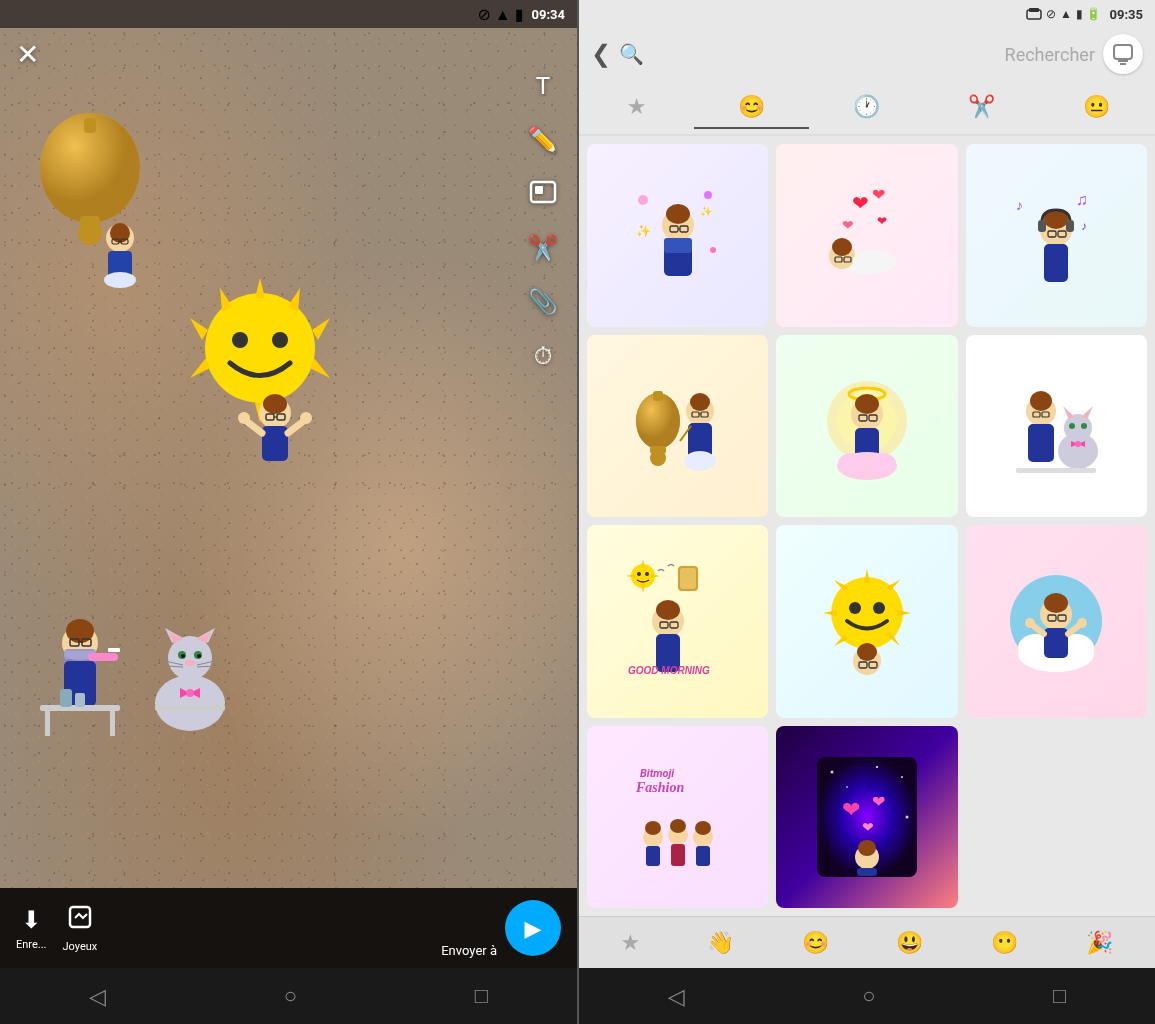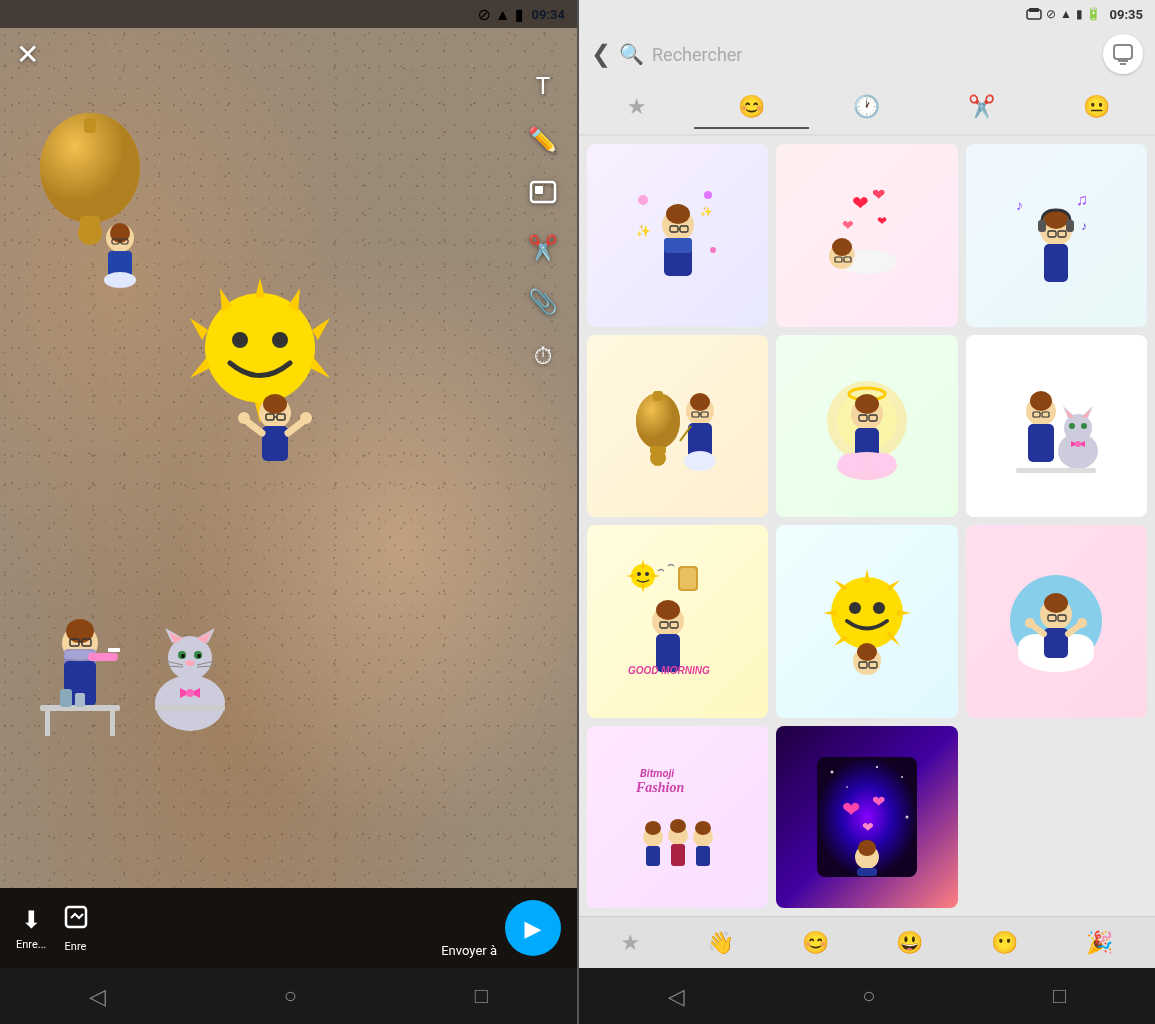--- a/index.html
+++ b/index.html
@@ -27,21 +27,21 @@
       background: rgba(0,0,0,0.5);
       display: flex;
       align-items: center;
       justify-content: flex-end;
       padding: 0 12px;
       position: relative;
       z-index: 10;
     }
 
     .status-bar-left .time {
-      color: #0f172a;
+      color: #ffffff;
       font-size: 13px;
       font-weight: bold;
       text-align: center;
     }
 
     .status-bar-left .icons {
       display: flex;
       align-items: center;
       gap: 4px;
       margin-right: 8px;
@@ -221,20 +221,21 @@
       font-size: 20px;
     }
 
     .search-input-fake {
       flex: 1;
       font-size: 18px;
       color: #aaa;
       background: transparent;
       border: none;
       outline: none;
+      text-align: right;
     }
 
     .sticker-pack-btn {
       width: 40px;
       height: 40px;
       background: white;
       border-radius: 50%;
       display: flex;
       align-items: center;
       justify-content: center;
@@ -491,21 +492,21 @@
         <span class="icon">⬇</span>
         <span>Enre...</span>
       </div>
       <div class="bottom-action">
         <span class="icon">
           <svg width="26" height="26" viewBox="0 0 26 26" fill="none">
             <rect x="3" y="3" width="20" height="20" rx="3" stroke="white" stroke-width="2.5" fill="none"></rect>
             <polyline points="8,14 12,10 16,14 20,10" stroke="white" stroke-width="2" fill="none"></polyline>
           </svg>
         </span>
-        <span>Enre</span>
+        <span>Joyeux</span>
       </div>
     </div>
     <div class="send-btn">▶</div>
     <span class="envoyer-label">Envoyer à</span>
   </div>
 
   <div class="nav-bar-left">
     <span class="nav-icon">◁</span>
     <span class="nav-icon">○</span>
     <span class="nav-icon">□</span>

